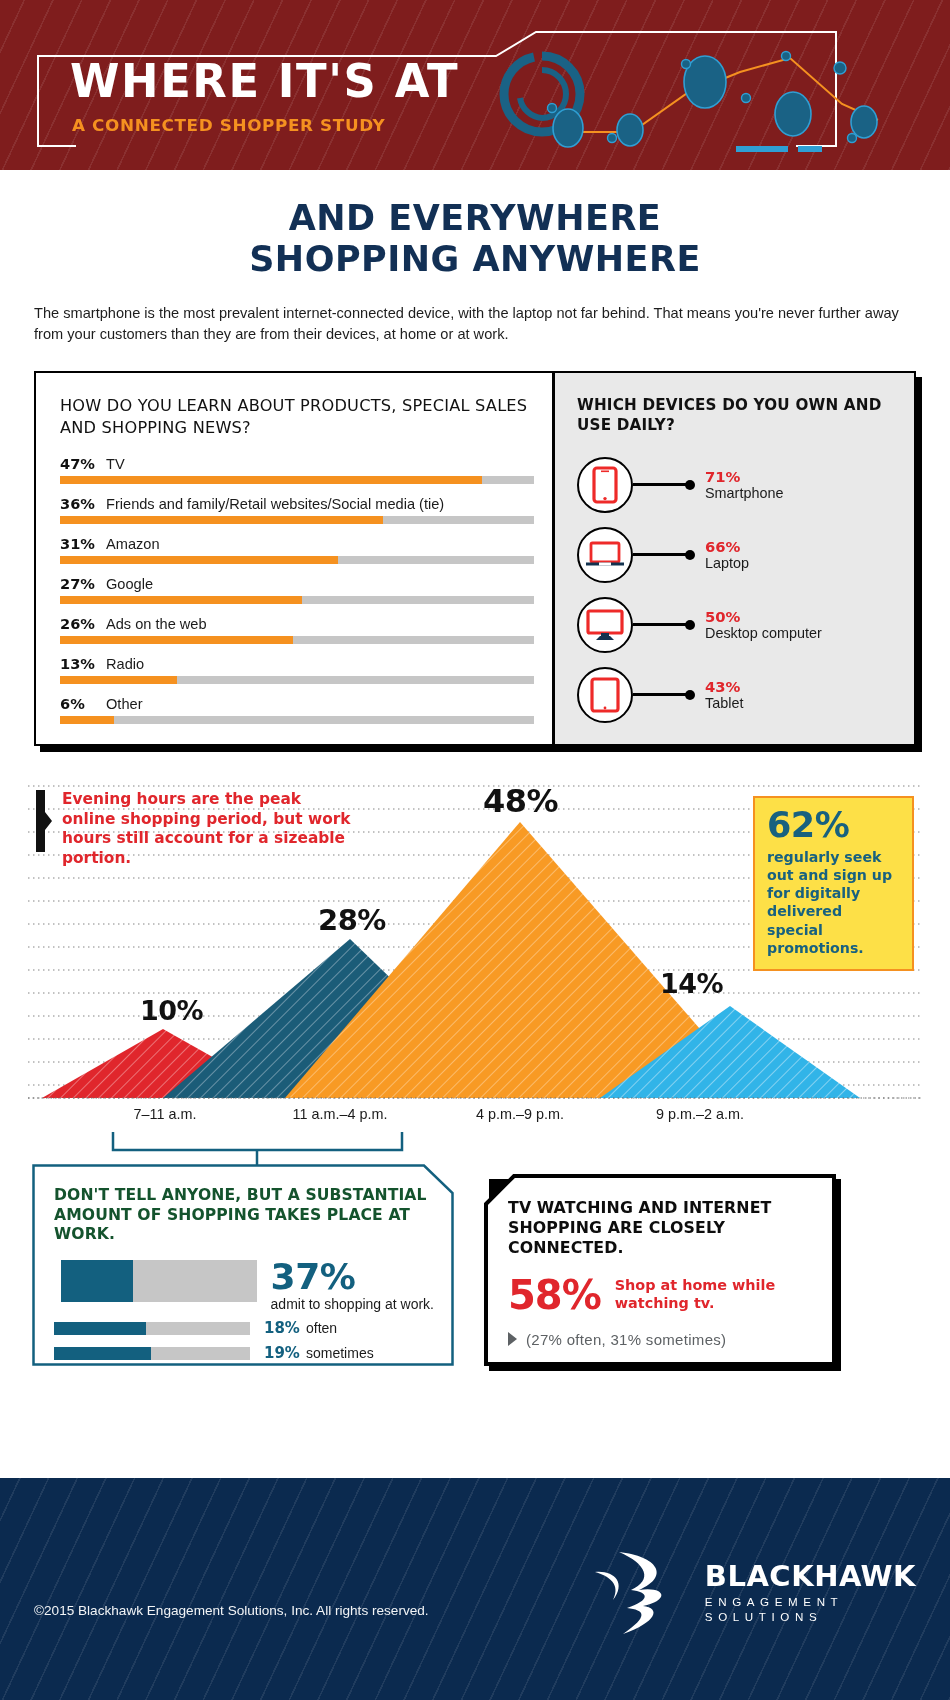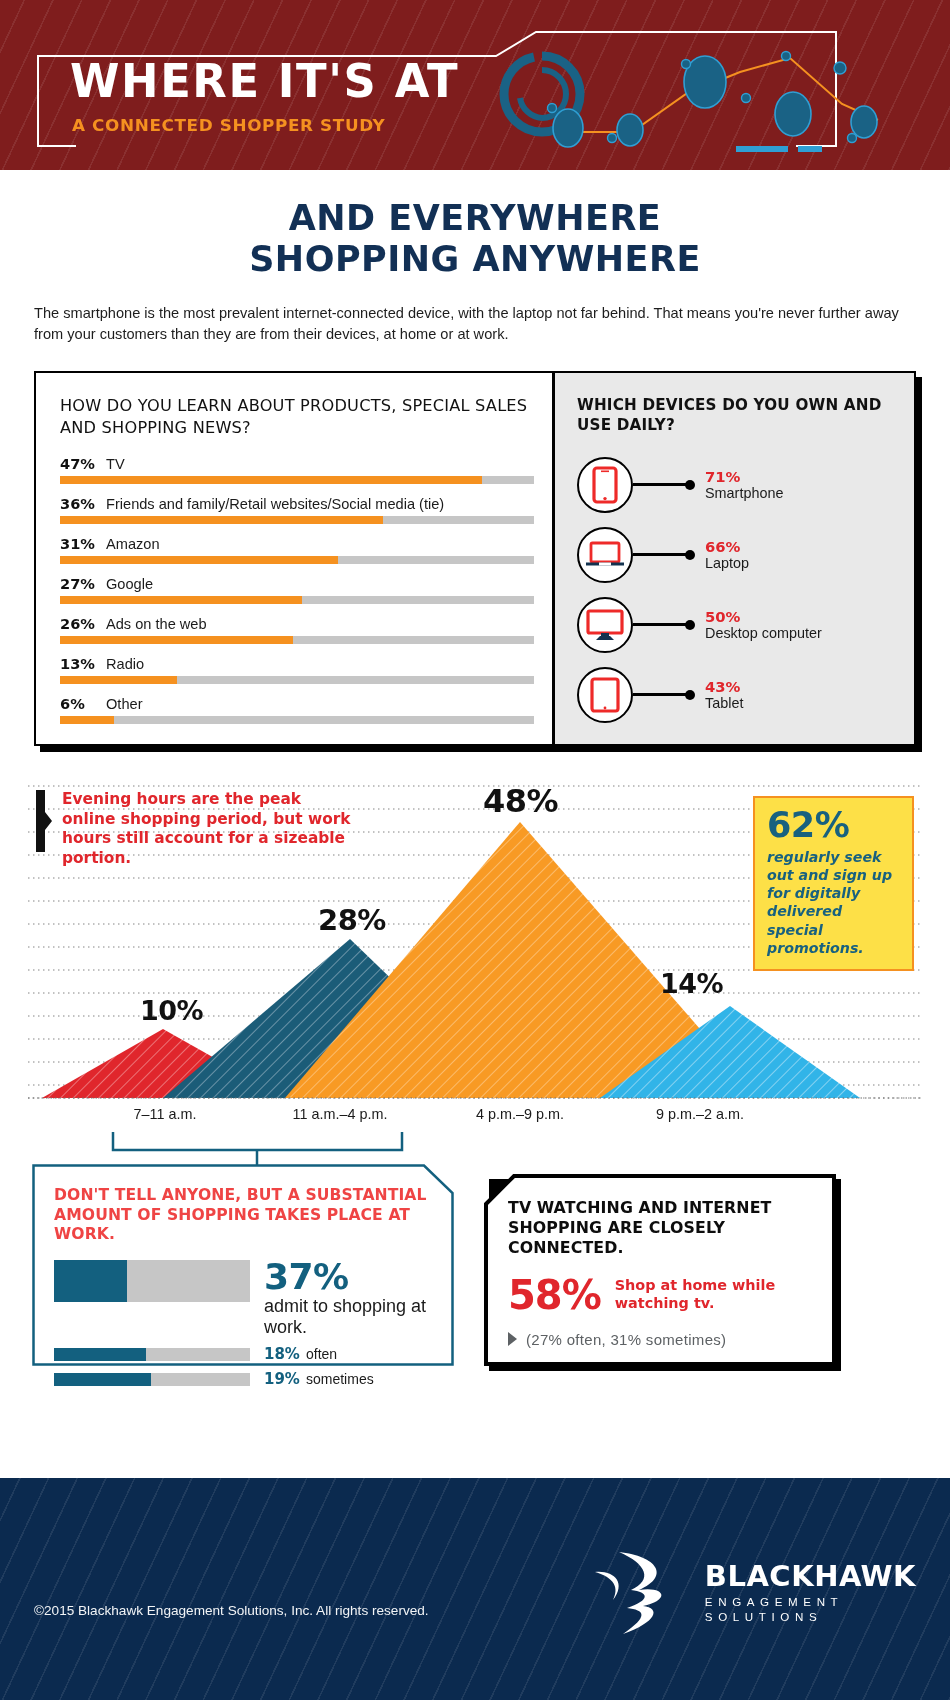--- a/index.html
+++ b/index.html
@@ -170,48 +170,48 @@
     padding: 10px 12px 12px 12px;
     text-align: left;
   }
   .box62 .big {
     font-family: "DejaVu Sans", sans-serif; font-weight: bold;
     font-size: 35px; color: #18617f; line-height: 1;
     letter-spacing: -0.5px;
   }
   .box62 .small {
     font-family: "DejaVu Sans", sans-serif; font-weight: bold;
-    font-size: 14.2px; color: #18617f; line-height: 1.28; margin-top: 5px; font-style: italic;
+    font-size: 14.2px; color: #18617f; line-height: 1.28; margin-top: 5px;
   }
   .xlabels { position: absolute; left: 0; width: 950px; }
   .xlabel {
     position: absolute; text-align: center;
     font-size: 14.4px; color: #1b1b1b;
   }
 
   
   .bottom { position: relative; height: 240px; margin-top: 4px; }
 
   .boxL { position: absolute; left: 32px; top: 24px; width: 422px; height: 202px; }
   .boxL-border { position: absolute; inset: 0; }
   .boxL-in { position: absolute; inset: 0; padding: 22px 20px 14px 22px; }
   .boxL-head {
-    color: #ef4444; font-family: "DejaVu Sans", sans-serif;
+    color: #14532d; font-family: "DejaVu Sans", sans-serif;
     font-weight: bold; font-size: 15.6px; line-height: 1.26;
     letter-spacing: 0.1px;
   }
   .stat37 { display: flex; align-items: flex-start; margin-top: 15px; justify-content: flex-end; }
   .s37-bar { width: 196px; height: 42px; background: #c6c6c6; flex: none; position: relative; }
   .s37-bar i { position: absolute; left:0; top:0; bottom:0; background: #13607f; display:block; }
   .s37-text { margin-left: 14px; }
   .s37-big {
     font-family: "DejaVu Sans", sans-serif; font-weight: bold;
     font-size: 36px; color: #13607f; line-height: 0.96; letter-spacing: -0.5px;
   }
-  .s37-sub { font-size: 18px; color: #1b1b1b; margin-top: 2px; }
+  .s37-sub { font-size: 14px; color: #1b1b1b; margin-top: 2px; }
   .subrow { display: flex; align-items: center; margin-top: 7px; }
   .subrow .t { width: 196px; height: 13px; background: #c6c6c6; flex: none; position: relative; }
   .subrow .t i { position: absolute; left:0; top:0; bottom:0; background: #13607f; display:block; }
   .subrow .p {
     margin-left: 14px; width: 42px;
     font-family: "DejaVu Sans", sans-serif; font-weight: bold;
     font-size: 15px; color: #13607f;
   }
   .subrow .l { font-size: 14px; color: #1b1b1b; }
 

